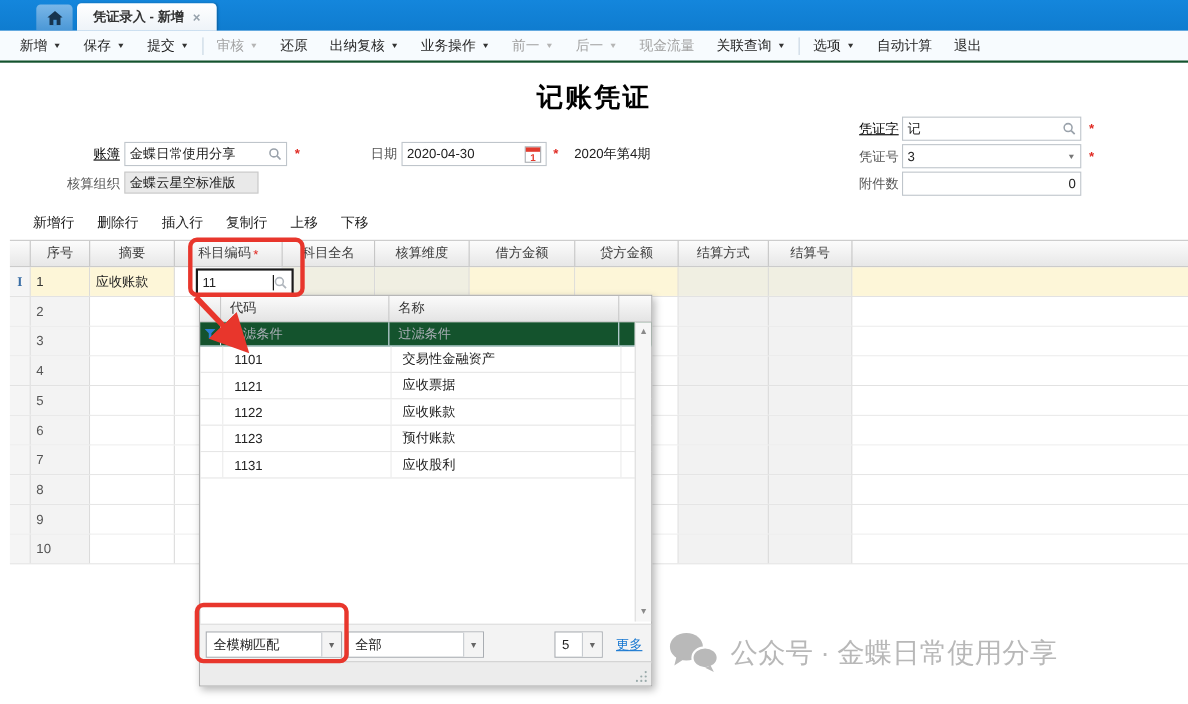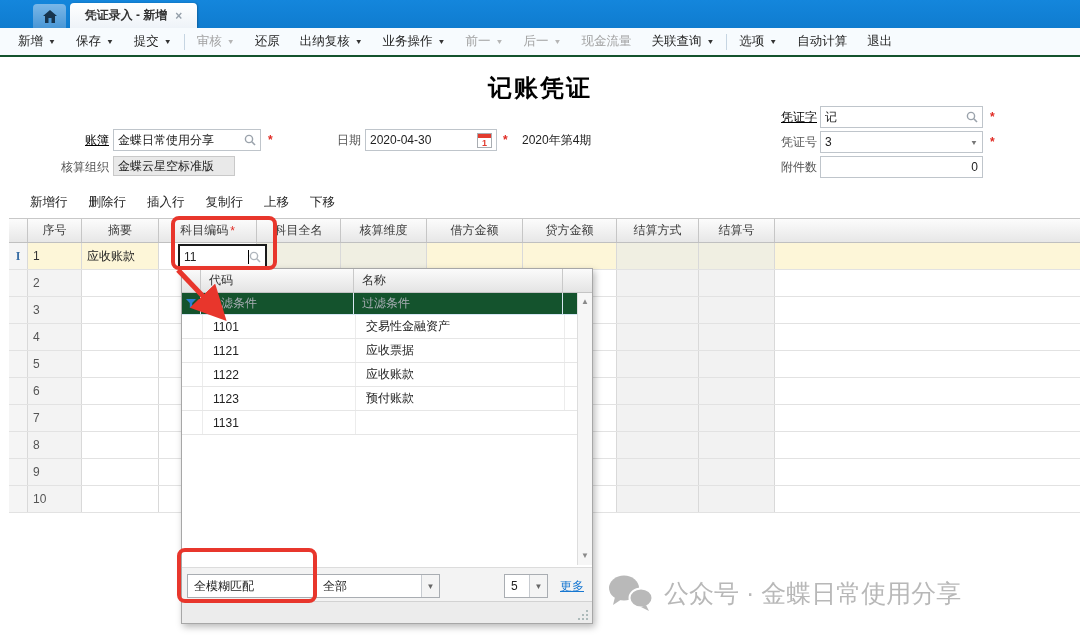--- a/index.html
+++ b/index.html
@@ -443,31 +443,32 @@
         </div>
         <div class="lk-row lk-data">
           <div class="lk-c" style="width: 19px;"></div>
           <div class="lk-c" style="width: 153px;">1123</div>
           <div class="lk-c" style="width: 209px;">预付账款</div>
           <div class="lk-c" style="flex: 1 1 0%; border-right: none;"></div>
         </div>
         <div class="lk-row lk-data">
           <div class="lk-c" style="width: 19px;"></div>
           <div class="lk-c" style="width: 153px;">1131</div>
+          <div class="lk-c" style="width: 209px;">应收股利</div>
           <div class="lk-c" style="flex: 1 1 0%; border-right: none;"></div>
         </div>
       </div>
 
     <div class="lk-scroll">
       <span class="sa" style="top:2px;">▲</span>
       <span class="sa" style="bottom:2px;">▼</span>
     </div>
 
     <div class="lk-foot">
-      <div class="sel" style="left:5px; top:6px; width:148px;gap:36px;">
+      <div class="sel" style="left:5px; top:6px; width:124px;gap:36px;">
         <span class="val">全模糊匹配</span>
         <span class="btn">▼</span>
       </div>
       <div class="sel" style="left:134px; top:6px; width:124px;">
         <span class="val">全部</span>
         <span class="btn">▼</span>
       </div>
       <div class="sel" style="left:322px; top:6px; width:44px;">
         <span class="val">5</span>
         <span class="btn">▼</span>

